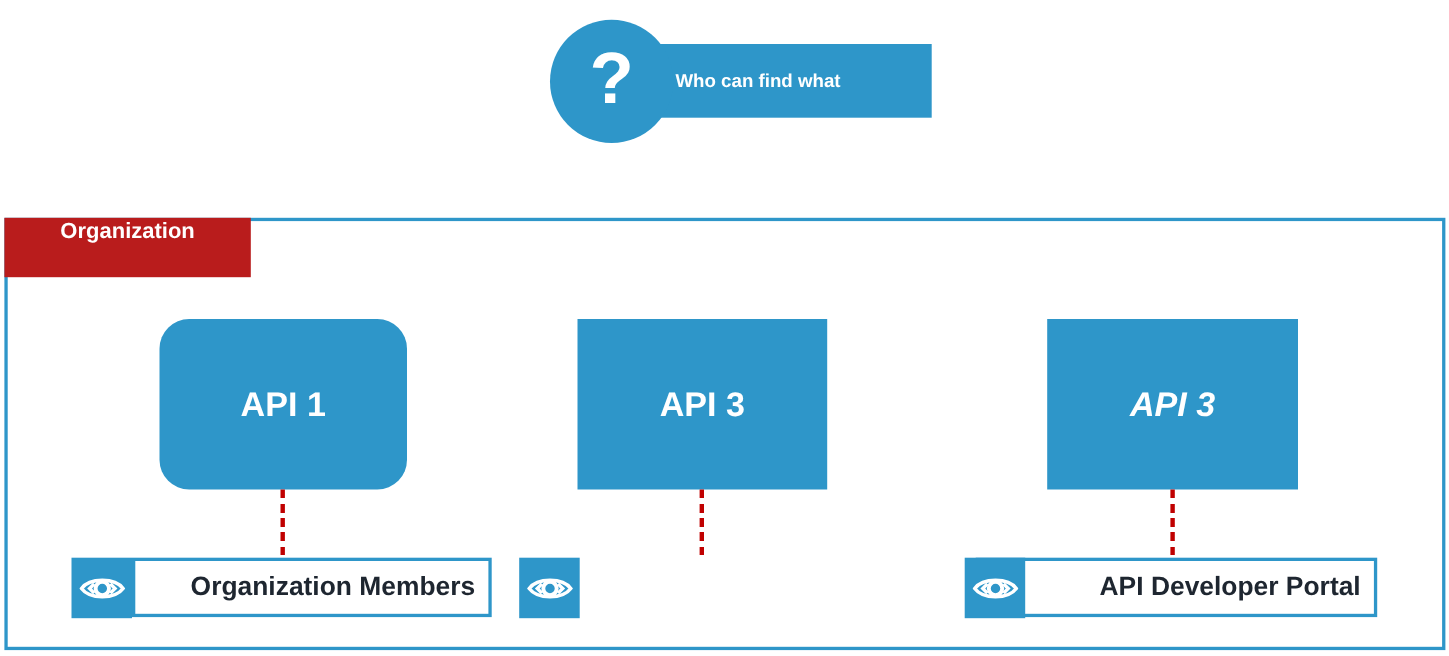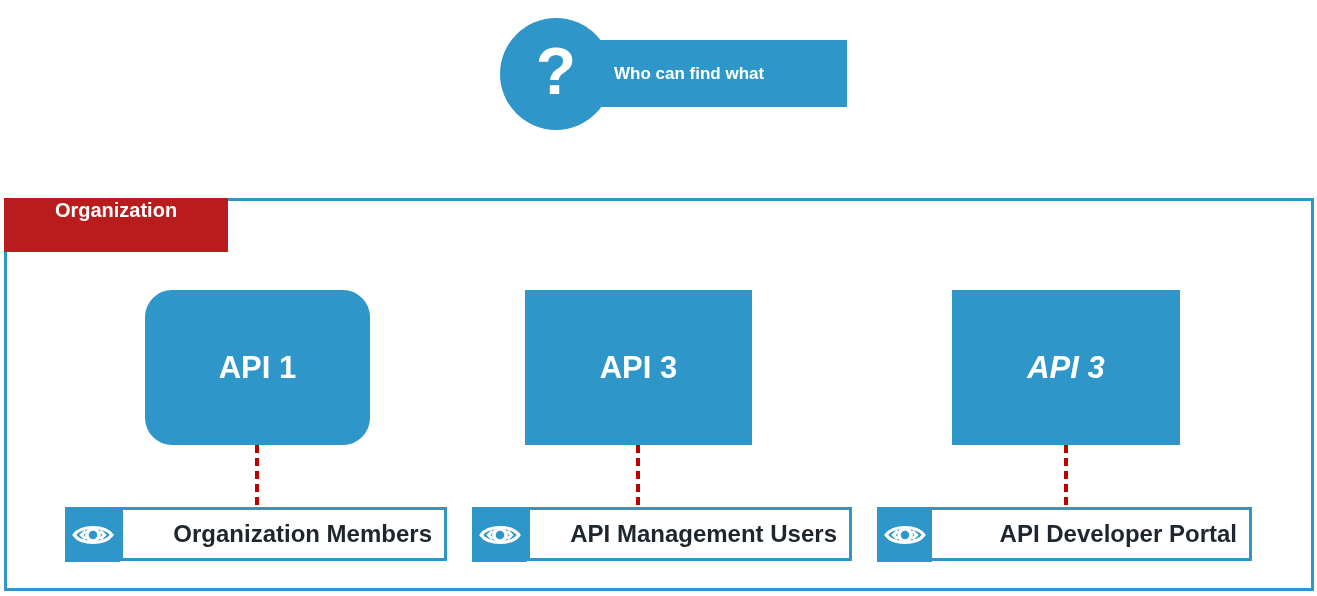--- a/index.html
+++ b/index.html
@@ -189,23 +189,20 @@
   </div>
 
   <div class="audience-icon" id="audience-icon-2">
     <svg class="eye-svg" width="42" height="28" viewBox="0 0 40 26">
       <path d="M2 13 C 9 3.5, 31 3.5, 38 13 C 31 22.5, 9 22.5, 2 13 Z" fill="none" stroke="#ffffff" stroke-width="3"></path>
       <circle cx="20" cy="13" r="5.8" fill="none" stroke="#ffffff" stroke-width="3.4"></circle>
       <path d="M13 9 L9 13 L13 17" fill="none" stroke="#ffffff" stroke-width="3" stroke-linejoin="miter"></path>
       <path d="M27 9 L31 13 L27 17" fill="none" stroke="#ffffff" stroke-width="3" stroke-linejoin="miter"></path>
     </svg>
   </div>
-  <div class="audience-box" id="audience-box-2">
-    <span>API Management Users</span>
-  </div>
 
   <div class="audience-icon" id="audience-icon-3">
     <svg class="eye-svg" width="42" height="28" viewBox="0 0 40 26">
       <path d="M2 13 C 9 3.5, 31 3.5, 38 13 C 31 22.5, 9 22.5, 2 13 Z" fill="none" stroke="#ffffff" stroke-width="3"></path>
       <circle cx="20" cy="13" r="5.8" fill="none" stroke="#ffffff" stroke-width="3.4"></circle>
       <path d="M13 9 L9 13 L13 17" fill="none" stroke="#ffffff" stroke-width="3" stroke-linejoin="miter"></path>
       <path d="M27 9 L31 13 L27 17" fill="none" stroke="#ffffff" stroke-width="3" stroke-linejoin="miter"></path>
     </svg>
   </div>
   <div class="audience-box" id="audience-box-3">

